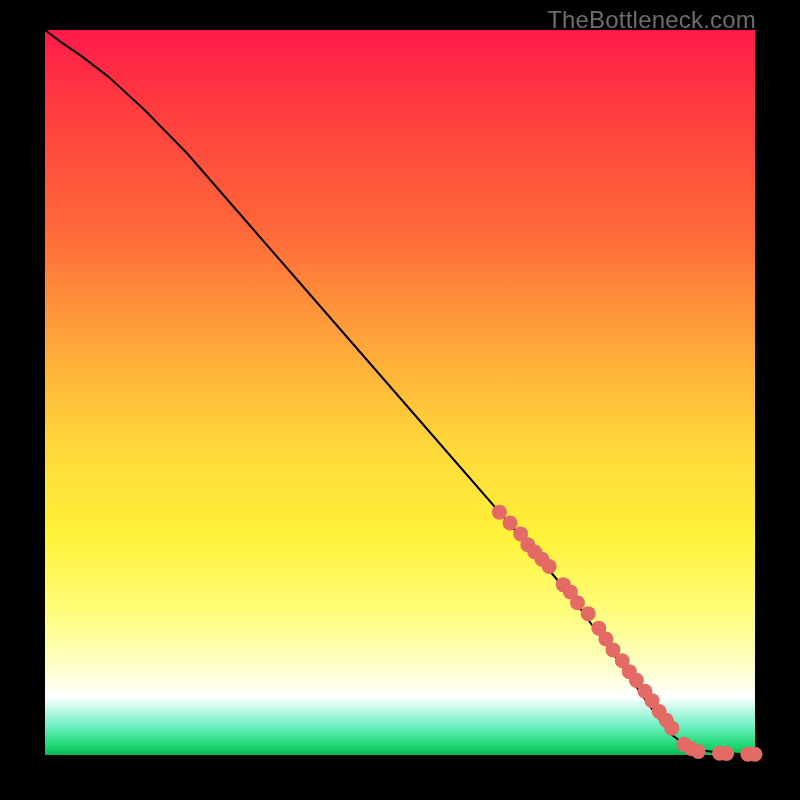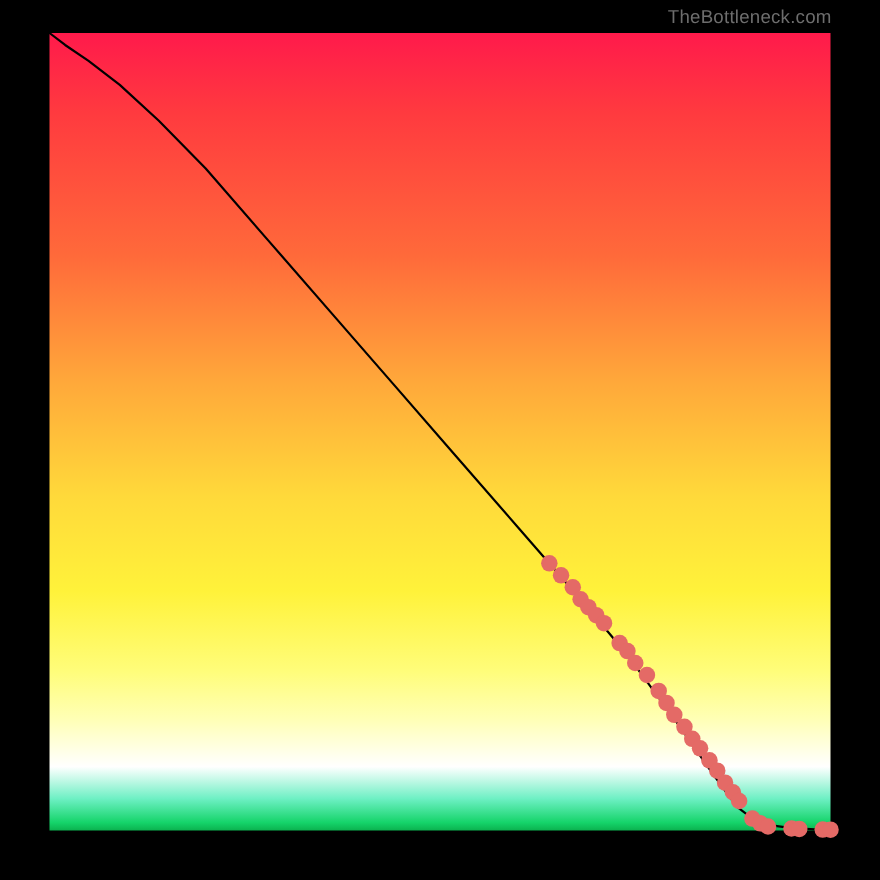--- a/index.html
+++ b/index.html
@@ -38,21 +38,21 @@
       #6ef0c4 96%,
       #15d46a 99%,
       #0bb24f 100%
     );
   }
   .watermark {
     position: absolute;
     top: 6px;
     right: 44px;
     color: #6d6d6d;
-    font-size: 17px;
+    font-size: 24px;
     letter-spacing: 0.2px;
     user-select: none;
   }
   svg.overlay {
     position: absolute;
     left: 45px;
     top: 30px;
     width: 710px;
     height: 725px;
     overflow: visible;

